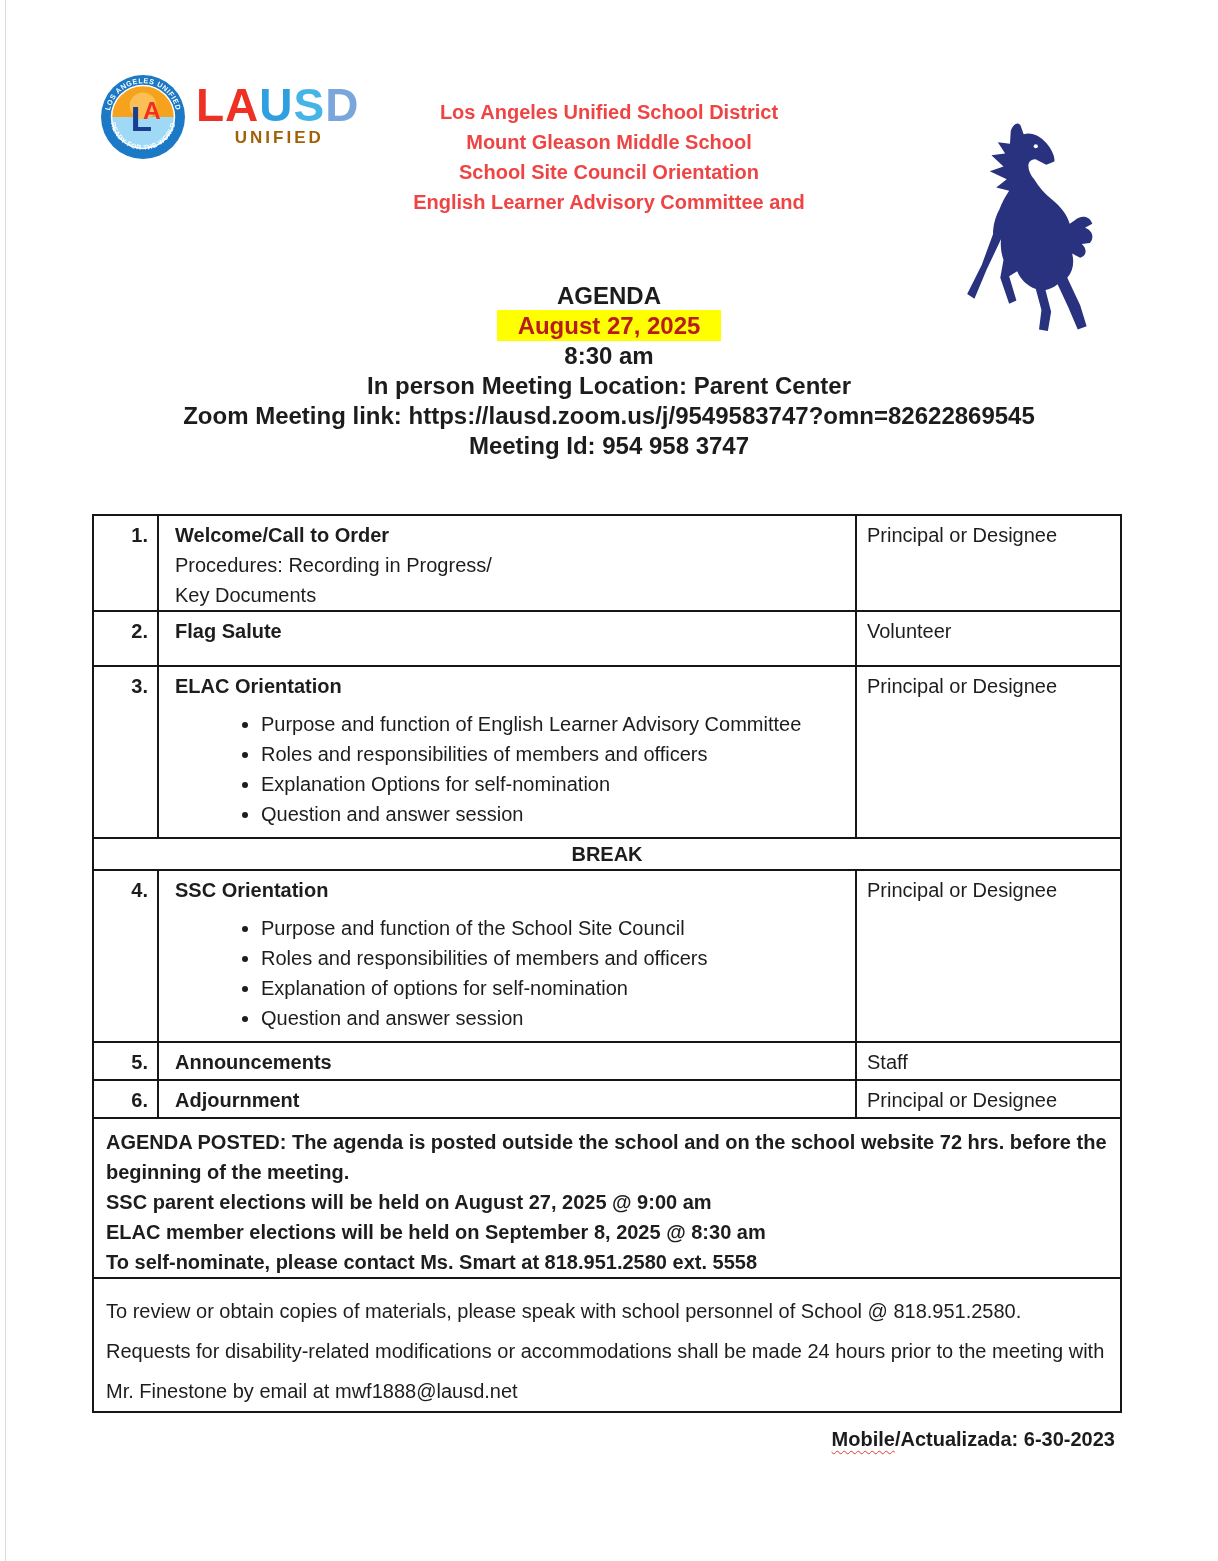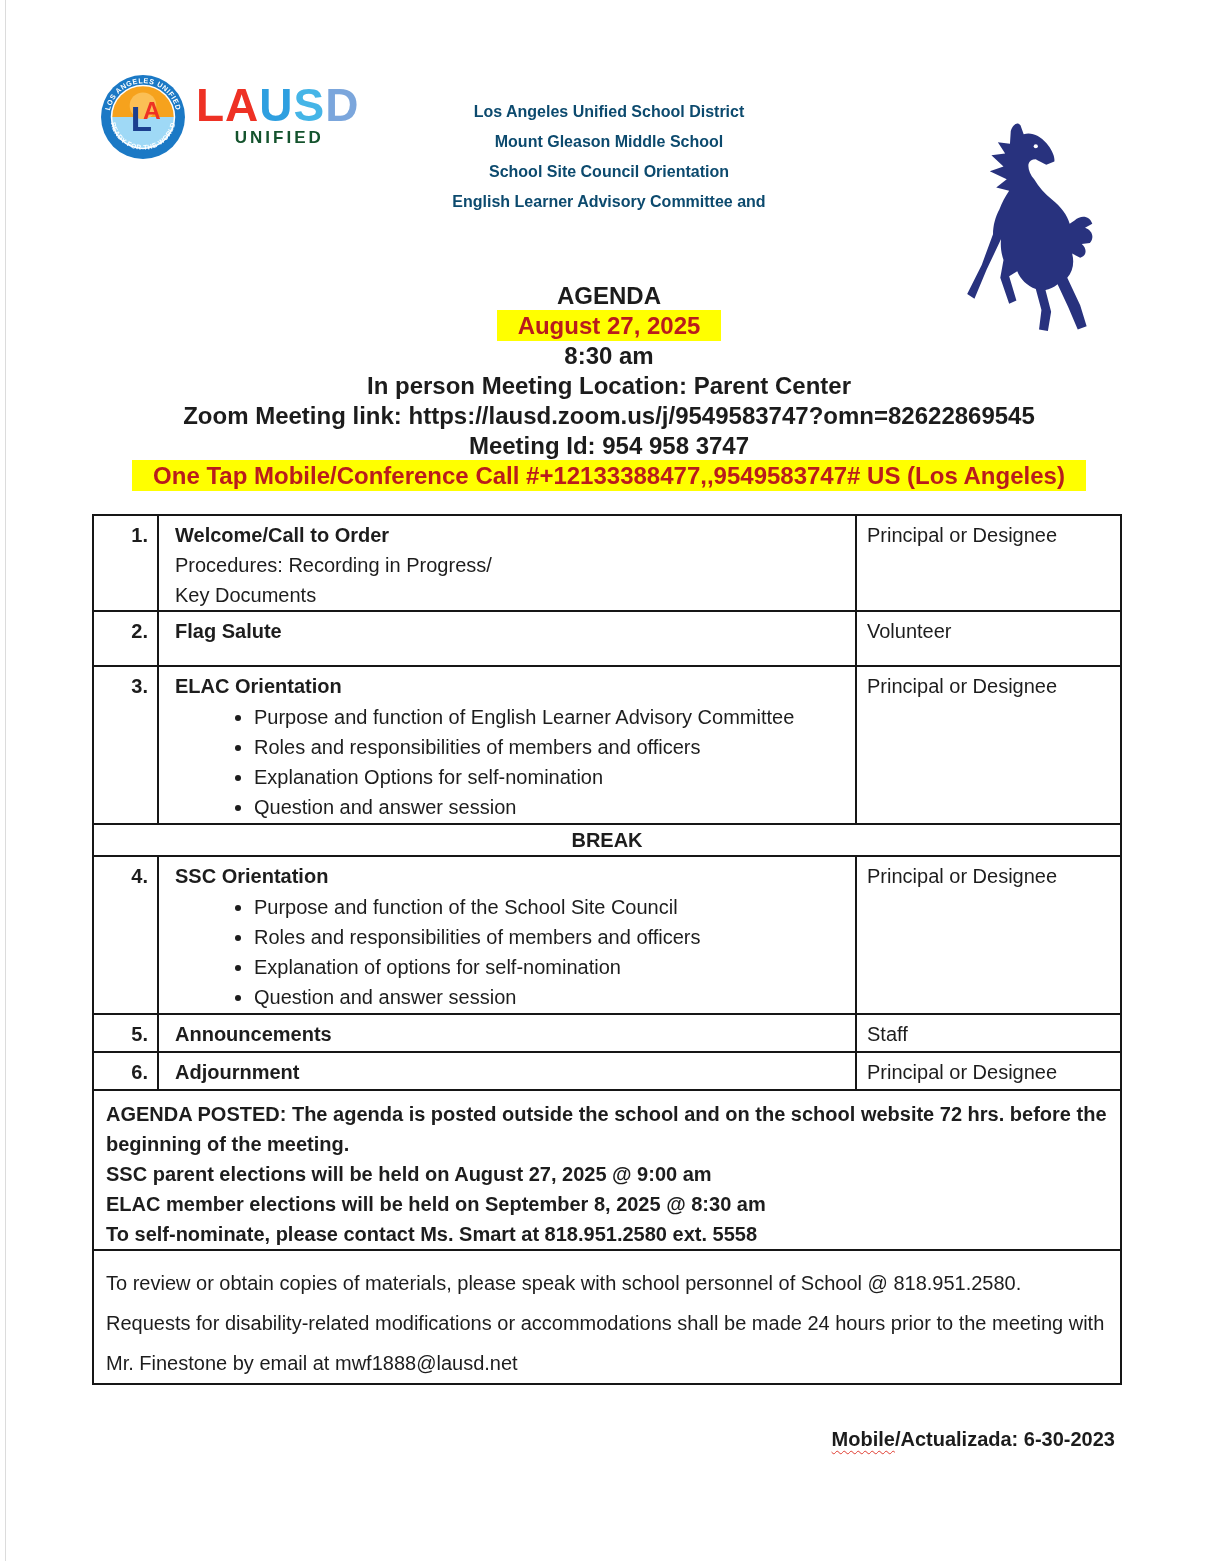--- a/index.html
+++ b/index.html
@@ -13,42 +13,42 @@
 
   
   .logo { position:absolute; left:100px; top:74px; display:flex; align-items:flex-start; gap:10px; }
   .seal { width:86px; height:86px; }
   .wordmark { display:flex; flex-direction:column; padding-top:10px;text-align:center; }
   .wordmark-letters { font-size:46px; font-weight:800; line-height:42px; letter-spacing:1px; }
   .lw-l,.lw-a { color:#ee3124; }
   .lw-u { color:#2e9fe0; }
   .lw-s { color:#45b5e7; }
   .lw-d { color:#7ba6dc; }
-  .wordmark-unified { color:#14532d; font-size:17px; font-weight:800; letter-spacing:3px; margin-top:2px; padding-left:3px; }
+  .wordmark-unified { color:#a16207; font-size:17px; font-weight:800; letter-spacing:3px; margin-top:2px; padding-left:3px; }
 
   .title-block { position:absolute; left:0; right:0; top:97px; text-align:center; }
-  .title-block div { font-size:16px; font-weight:700; line-height:30px; color:#0c4a6e; }
+  .title-block div { font-size:20px; font-weight:700; line-height:30px; color:#ef4444; }
 
   .mascot { position:absolute; left:933px; top:118px; width:162px; height:226px; }
 
   
   .meeting-info { position:absolute; left:0; right:0; top:281px; text-align:center; }
   .meeting-info div { font-size:24px; font-weight:700; line-height:30px; color:#1c1c1c; }
   mark { background:#ffff00; color:#b91c1c; padding:2px 21px; }
 
   
   table.agenda { position:absolute; left:92px; top:514px; width:1030px; border-collapse:collapse; table-layout:fixed; }
   .agenda td { border:2px solid #161616; vertical-align:top; font-size:20px; line-height:30px; }
   .col-num { width:65px; }
   .col-presenter { width:265px; }
   td.num { text-align:right; padding:4px 9px 0 0; font-weight:700; }
   td.item { padding:4px 8px 0 16px; }
   td.pres { padding:4px 8px 0 10px; }
   .row-title { font-weight:700; }
-  ul.bullets { list-style:disc; margin:1px; padding-left:78px; }
+  ul.bullets { list-style:disc; margin:8px; padding-left:78px; }
   ul.bullets li { line-height:30px; }
   tr.break-row td { text-align:center; font-weight:700; padding:1px 0; line-height:28px; }
   td.notes-bold { padding:8px 10px 0 12px; font-weight:700; line-height:30px; }
   td.notes-reg { padding:12px 12px 0 12px; font-weight:400; line-height:40px; }
 
   
   .footer { position:absolute; top:1428px; right:103px; font-size:20px; font-weight:700; color:#1c1c1c; }
   .squiggle { text-decoration:underline wavy #e03c31 1px; text-underline-offset:4px; }
 </style>
 </head>
@@ -118,21 +118,20 @@
   <circle cx="127" cy="35" r="2.6" fill="#ffffff"></circle>
 </svg>
 
 <div class="meeting-info">
   <div>AGENDA</div>
   <div><mark>August 27, 2025</mark></div>
   <div>8:30 am</div>
   <div>In person Meeting Location: Parent Center</div>
   <div>Zoom Meeting link: https://lausd.zoom.us/j/9549583747?omn=82622869545</div>
   <div>Meeting Id: 954 958 3747</div>
-  <div><mark>One Tap Mobile/Conference Call #+12133388477,,9549583747# US (Los Angeles)</mark></div>
 </div>
 
 <table class="agenda">
   <colgroup>
       <col class="col-num">
       <col>
       <col class="col-presenter">
     </colgroup>
   <tbody>
     <tr style="height:93px;">

